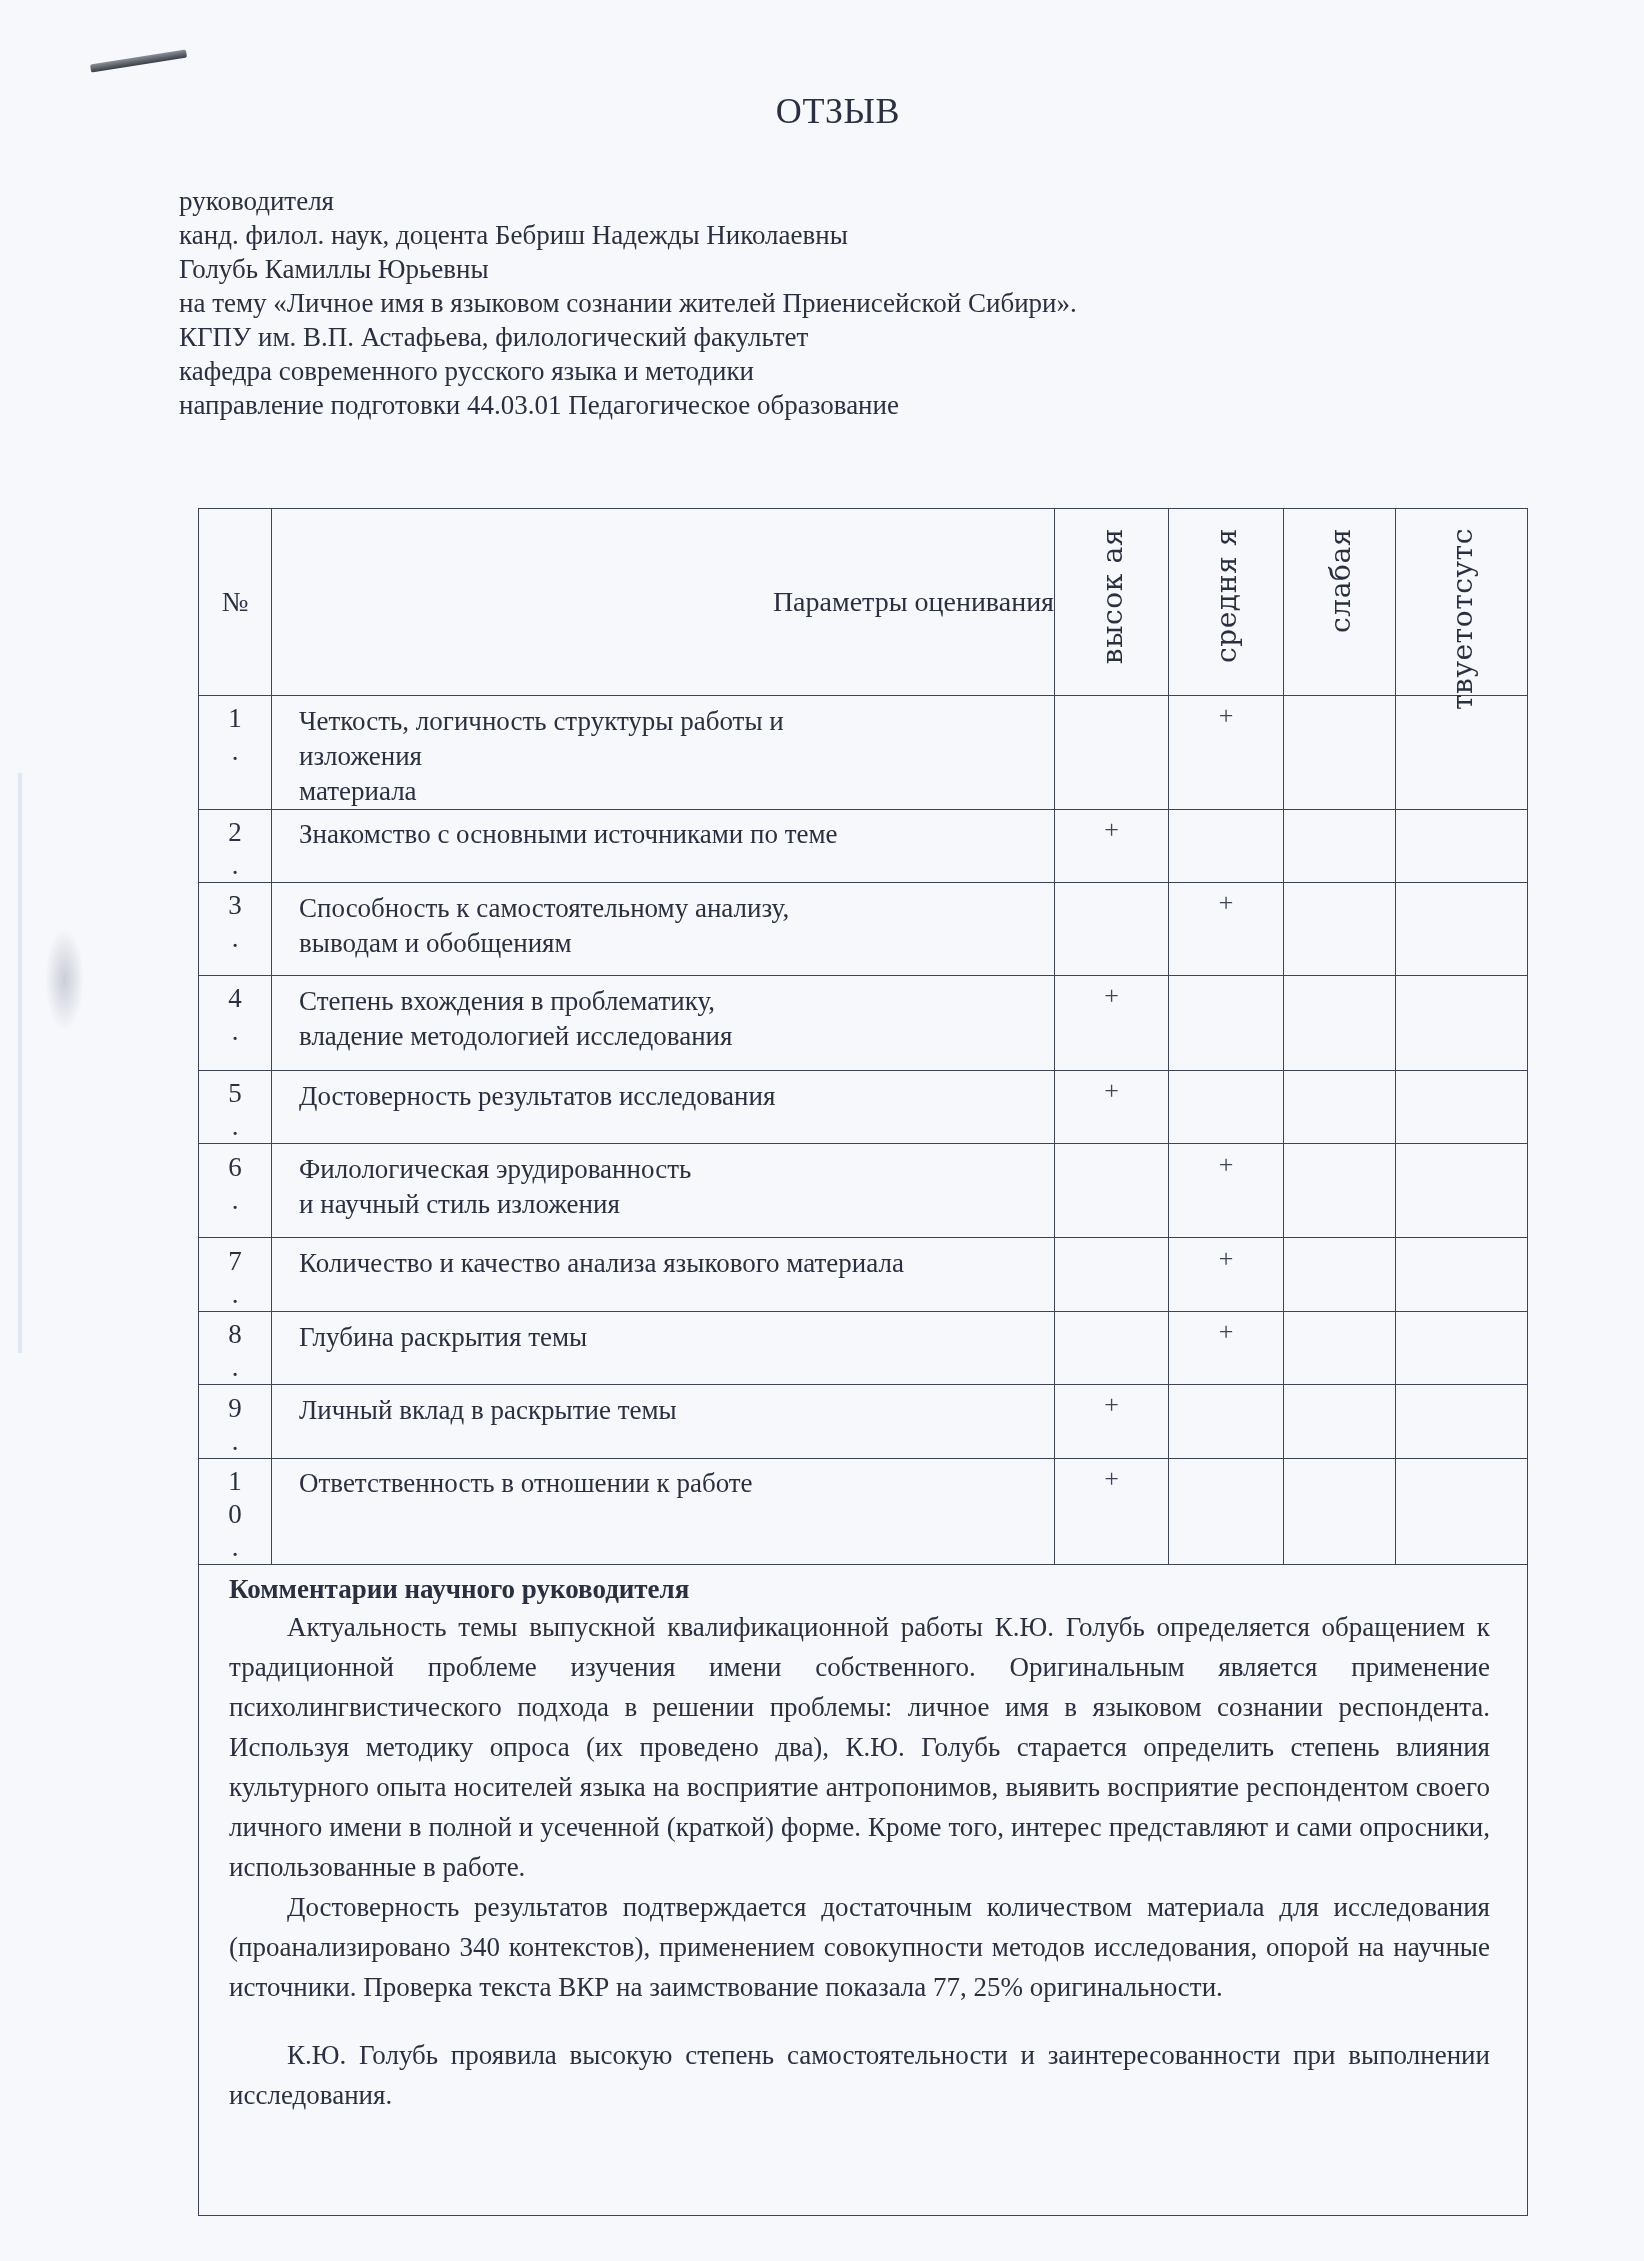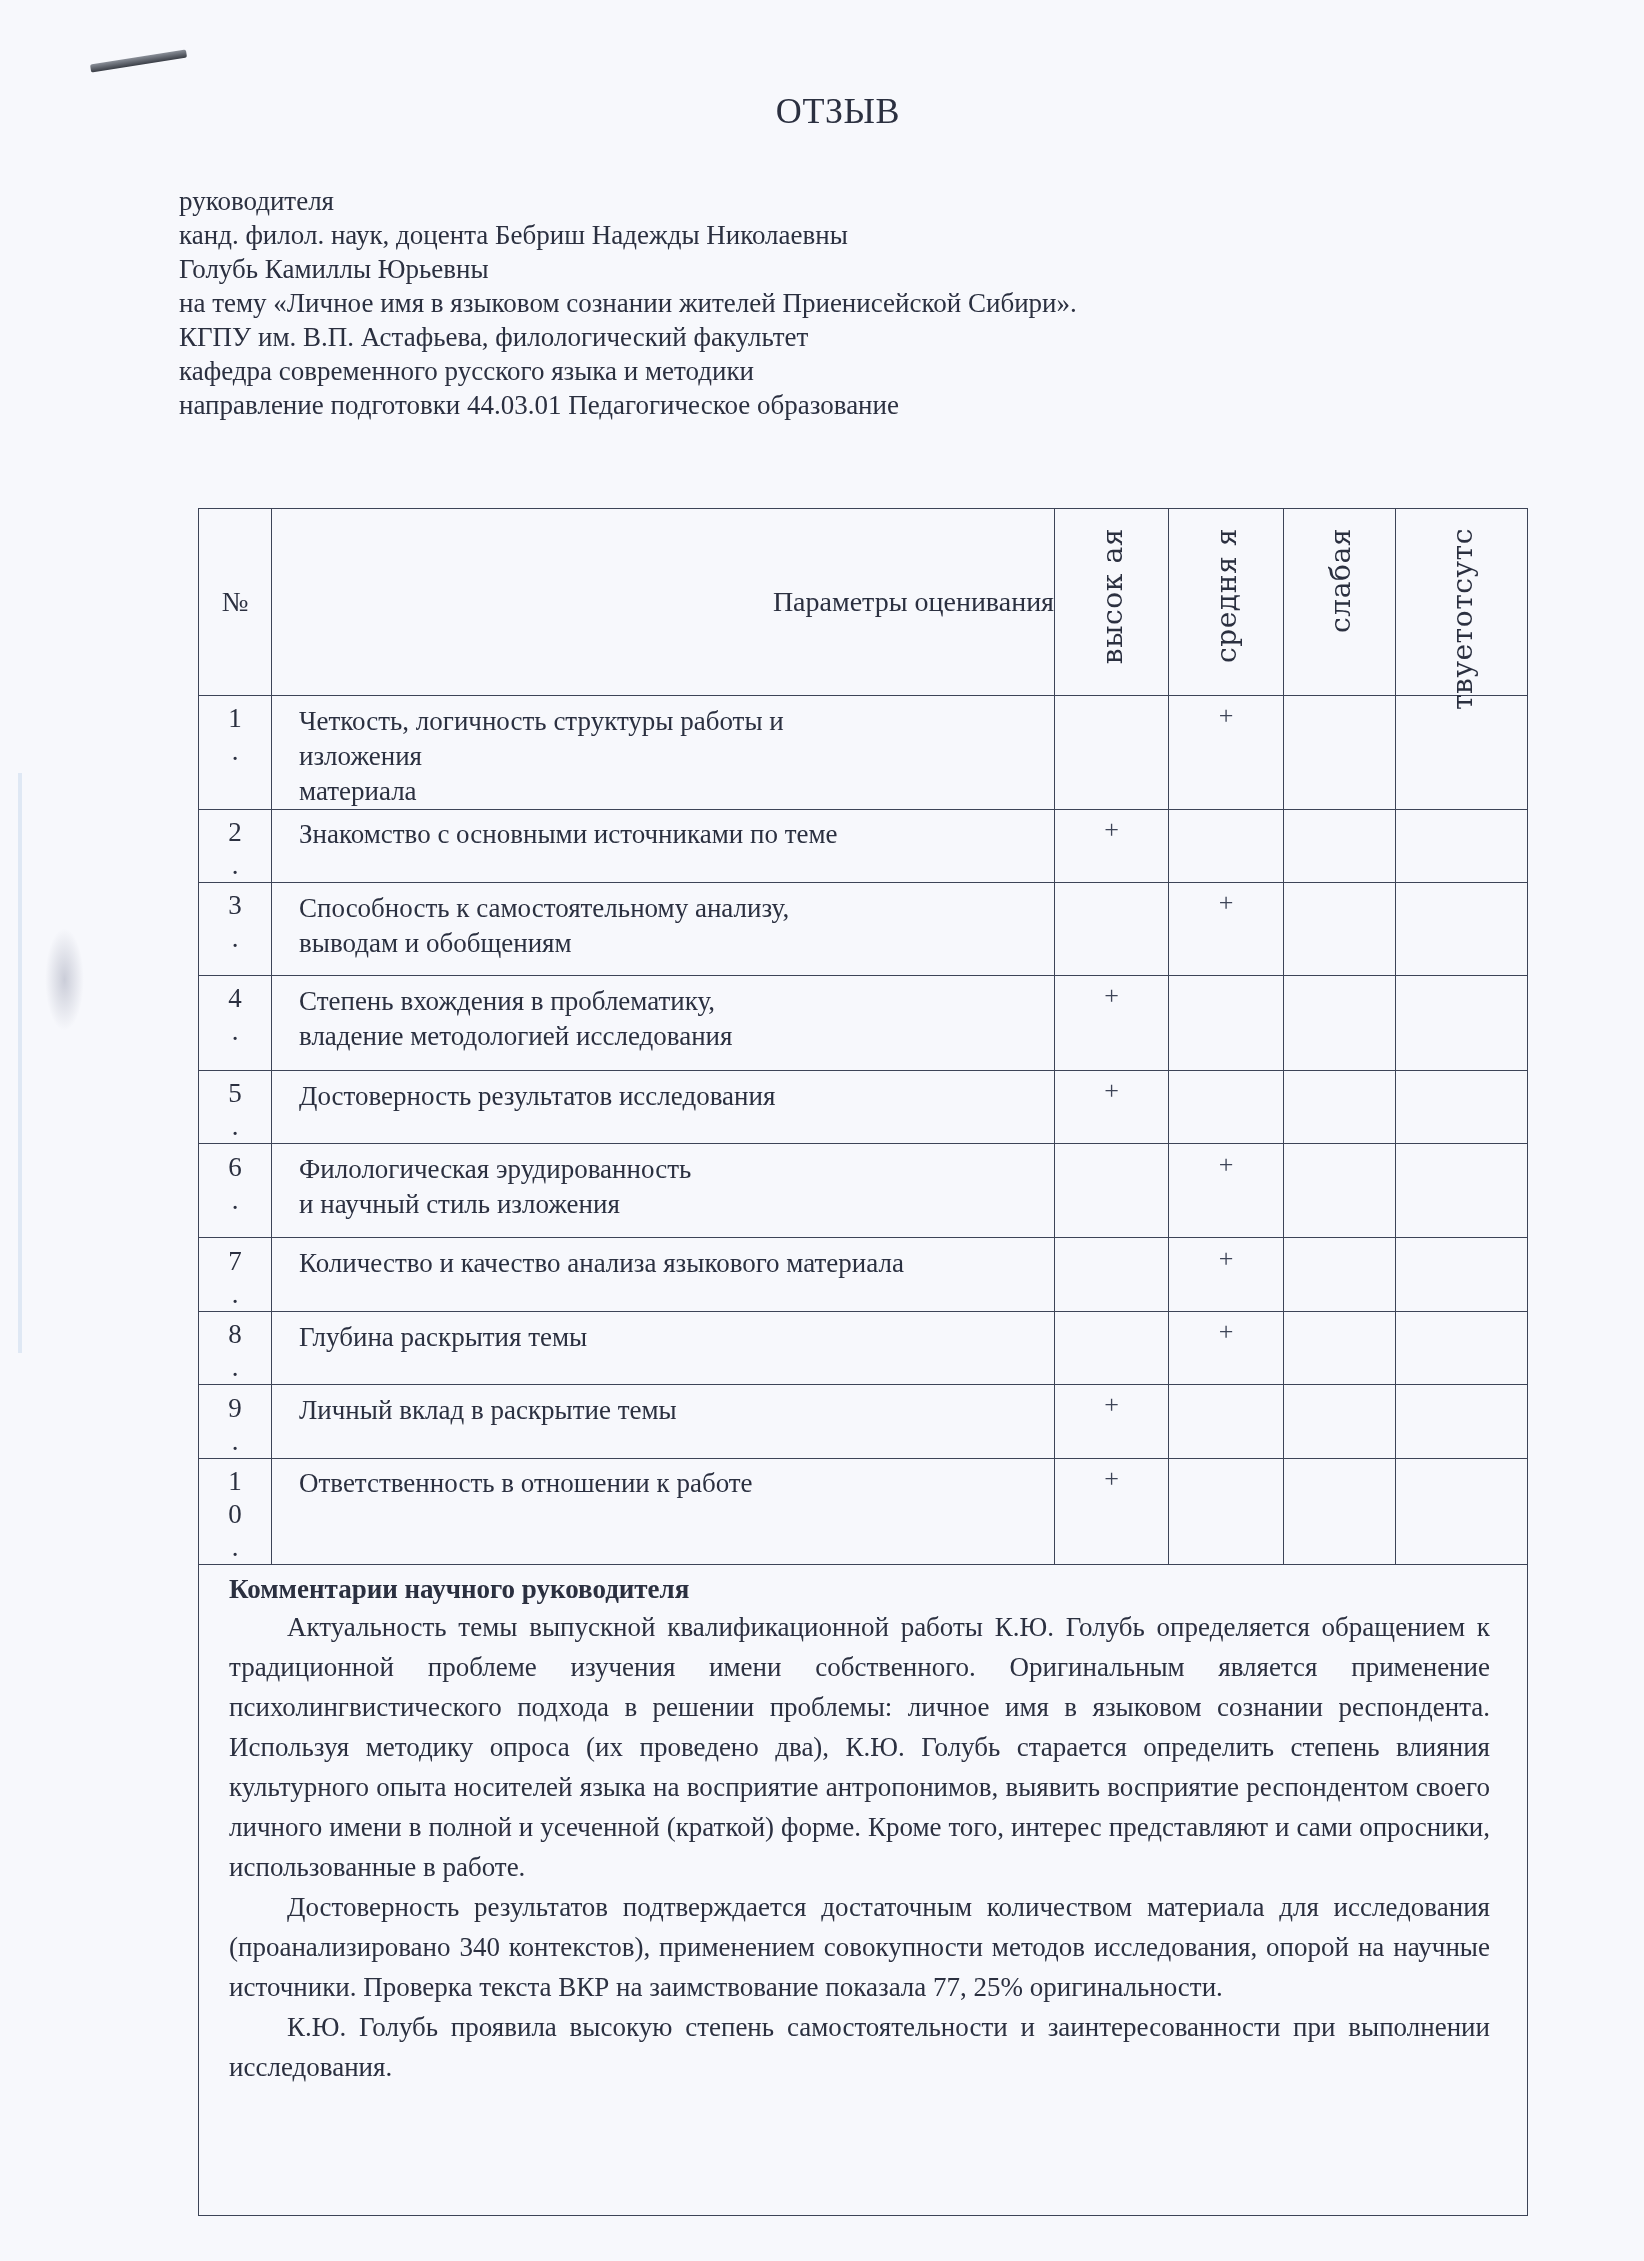--- a/index.html
+++ b/index.html
@@ -27,21 +27,21 @@
   .param-cell { font-size:27px; line-height:35px; padding:7.7px 0 0 27px !important; }
   .mark-cell { text-align:center; font-size:26px; padding-top:5.2px !important; color:#3d4457; }
   .hdr-num { text-align:center; vertical-align:middle !important; font-size:28px; }
   .hdr-param { text-align:right; vertical-align:middle !important; font-size:28px; }
   .hdr-rot { position:relative; }
   .hdr-rot span { position:absolute; left:50%; top:19.3px; writing-mode:vertical-rl; transform:translateX(-50%) rotate(180deg);
     font-size:28px; white-space:nowrap; font-family:"DejaVu Serif", serif; letter-spacing:0.6px; }
   .comment-cell { padding:6.4px 37px 0 30px !important; }
   .comment-title { text-align:left; font-weight:bold; font-size:27px; line-height:36px; }
   .comment-p { font-size:27px; line-height:40px; text-align:justify; text-indent:58px; margin:0; }
-  .comment-p.gap { }
+  .comment-p.gap { margin-top:28px; }
 </style>
 </head>
 <body>
 
 <div class="edge-line"></div>
 <div class="scan-mark"></div>
 <div class="smudge"></div>
 
 <div class="title">ОТЗЫВ</div>
 

